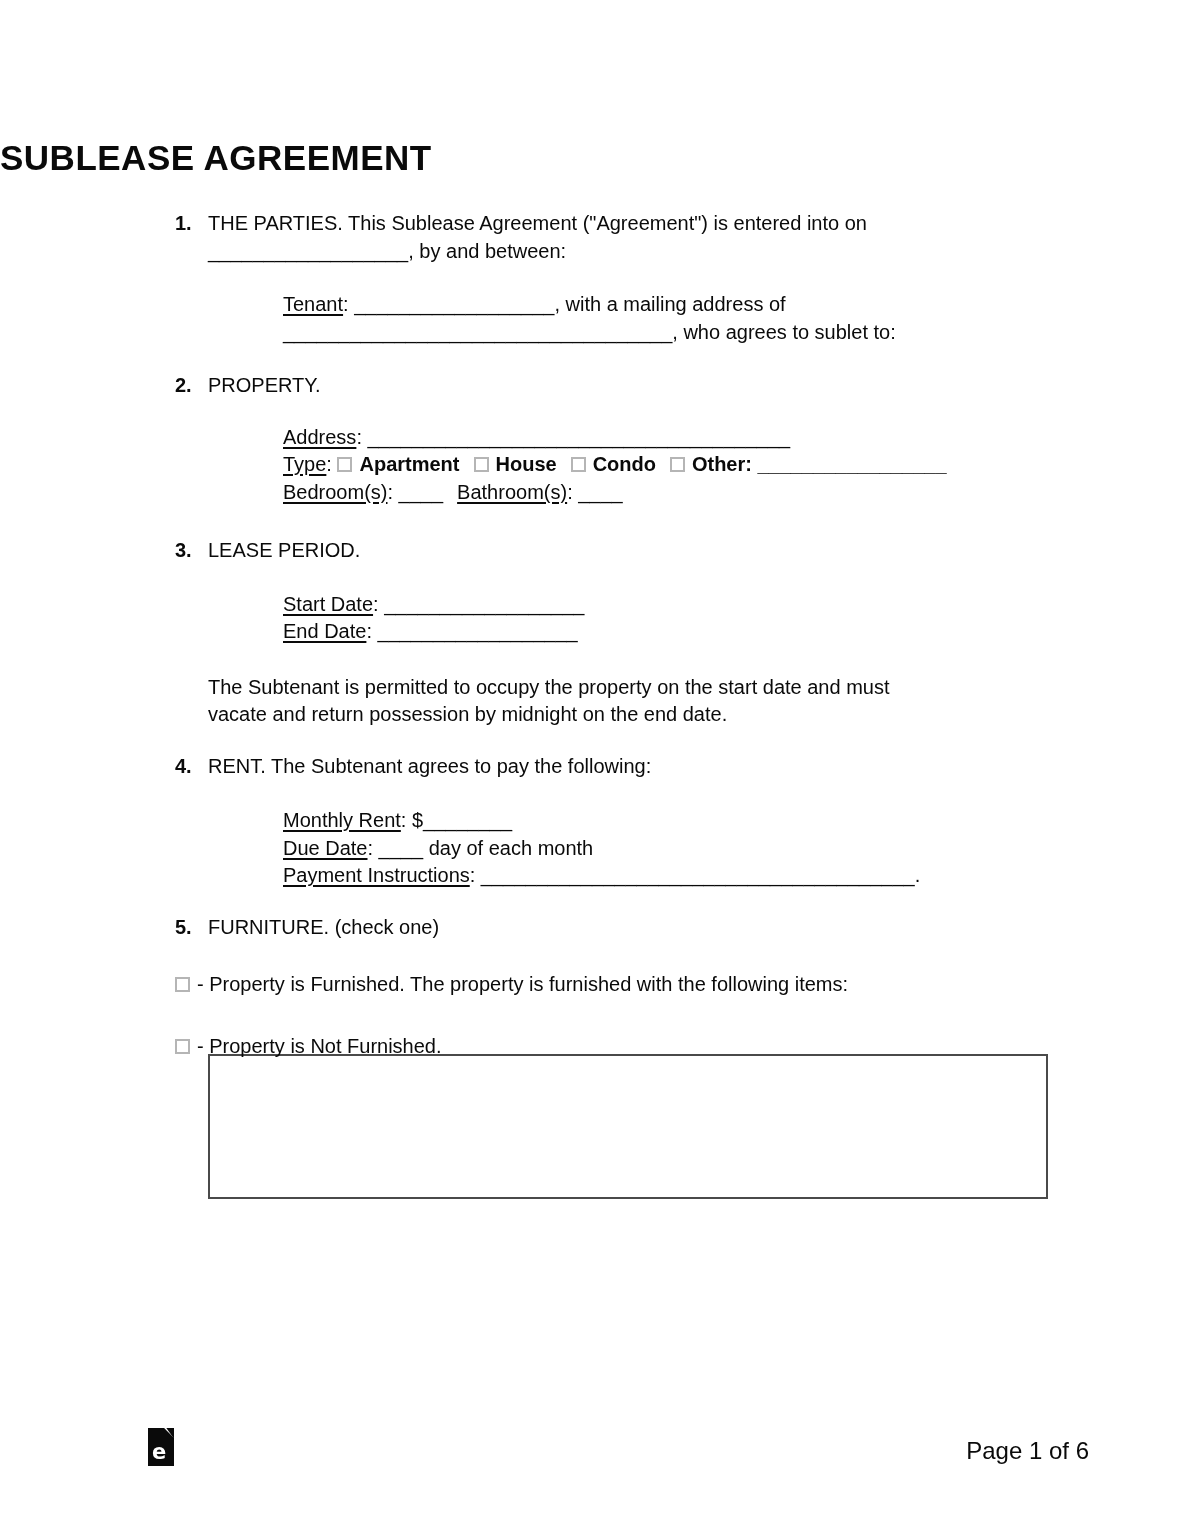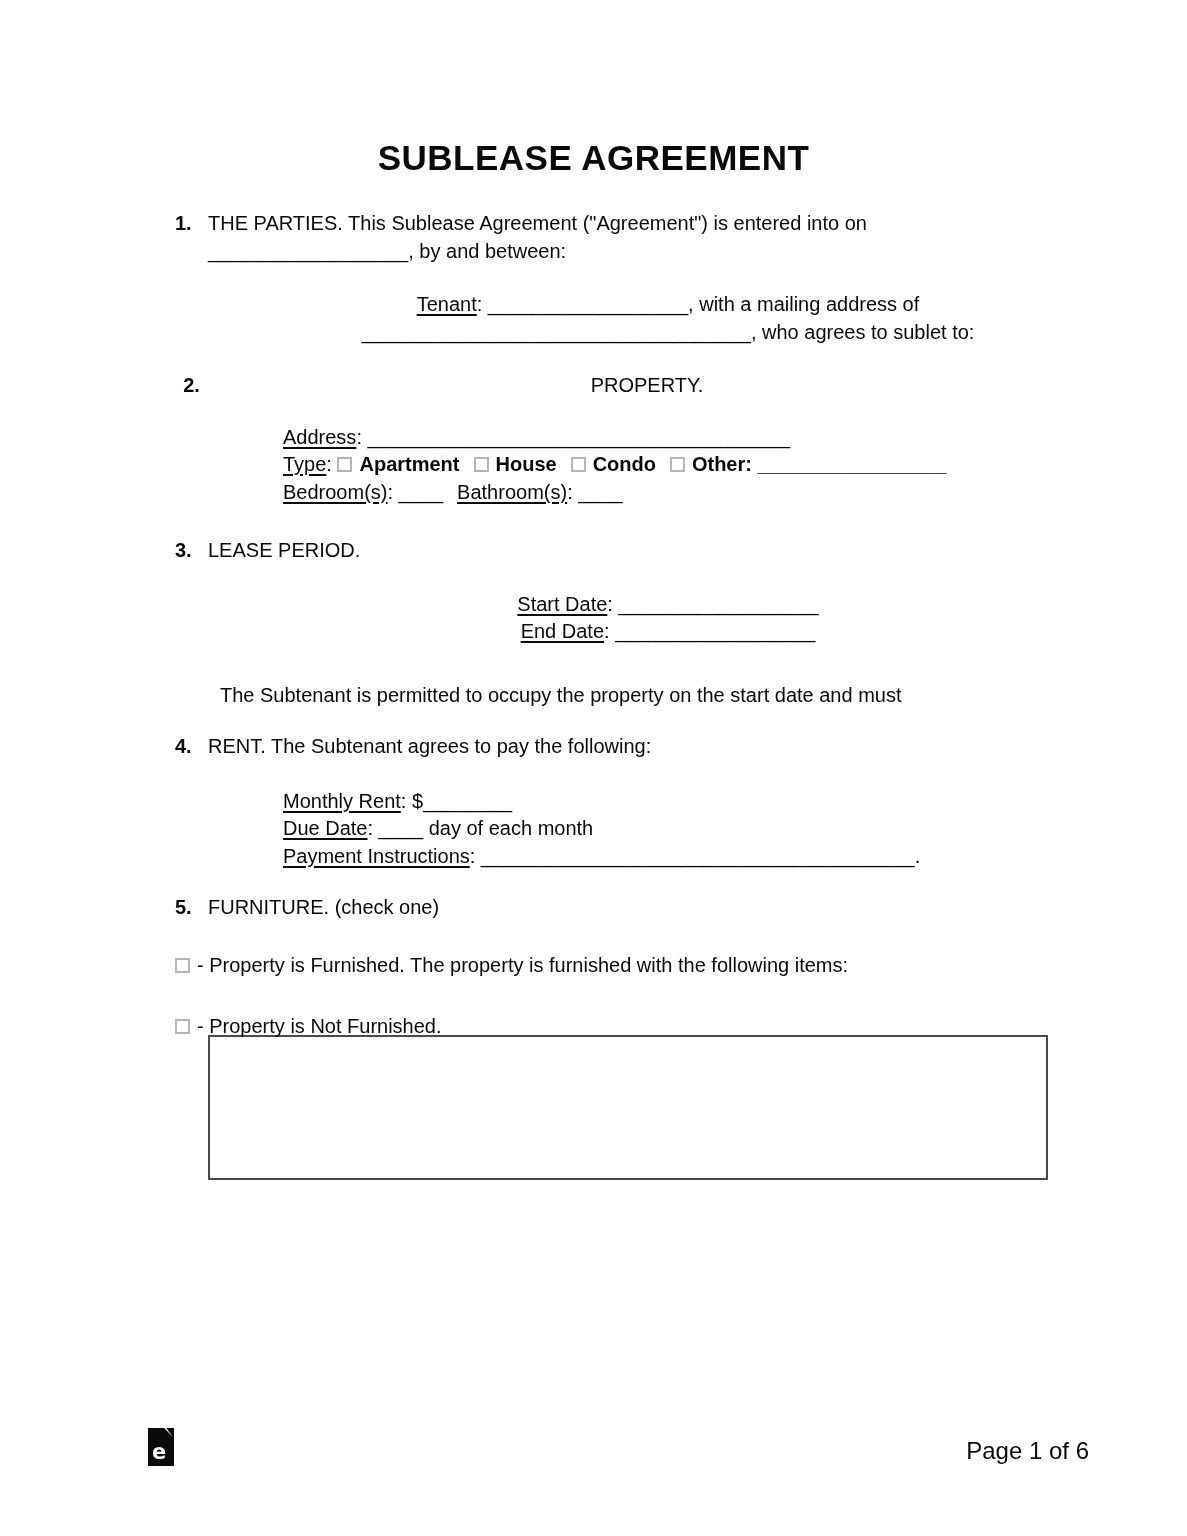--- a/index.html
+++ b/index.html
@@ -4,34 +4,34 @@
 <style>
   * { margin:0; padding:0; box-sizing:border-box; }
   html,body { background:#fff; }
   body {
     width:1187px; height:1536px; position:relative;
     font-family:"Liberation Sans","DejaVu Sans",sans-serif;
     color:#0a0a0a; font-size:20px;
   }
   .page { position:relative; width:1187px; height:1536px; overflow:hidden; }
   .title {
-    padding-top:138px; text-align:center; font-weight:bold;
+    padding-top:138px; font-weight:bold;
     font-size:35px; letter-spacing:0.5px; line-height:40px;
   }
   .sec { display:flex; margin-left:175px; }
   .num { flex:0 0 33px; font-weight:bold; line-height:27.5px; }
   .body { line-height:27.5px; width:878px; }
   .para { margin-left:283px; line-height:27.5px; width:770px; }
   .b { font-weight:normal; }
   .u { text-decoration:underline; text-decoration-thickness:2px; text-underline-offset:3px; }
   .mt-s1 { margin-top:32px; }
-  .mt-p  { margin-top:26px;text-align:center; }
+  .mt-p  { margin-top:26px; }
   .mt-addr { margin-top:24px; }
   .mt-s3 { margin-top:31px; }
-  .mt-lease { margin-top:36px;gap:12px; }
+  .mt-lease { margin-top:28px; }
   .mt-s4 { margin-top:24px; }
   .mt-rent { margin-top:27px; }
   .mt-s5 { margin-top:24px; }
   .mt-nf { margin-top:34px; }
   .mt-f  { margin-top:30px; }
   .cb {
     display:inline-block; width:15px; height:15px;
     border:2px solid #b5b5b5; background:#fff;
     vertical-align:-1px; margin-right:7px;
   }
@@ -95,20 +95,21 @@
 
   <div class="para mt-p">
     <span class="u">Start Date</span><span>: __________________</span><br>
     <span class="u">End Date</span><span>: __________________</span>
   </div>
 
   <div class="sec mt-lease">
     <span class="num"></span>
     <div class="body">
       <span>The Subtenant is permitted to occupy the property on the start date and must</span><br>
+      <span>vacate and return possession by midnight on the end date.</span>
     </div>
   </div>
 
   <div class="sec mt-s4">
     <span class="num">4.</span>
     <div class="body">
       <span class="b">RENT</span><span>. The Subtenant agrees to pay the following:</span>
     </div>
   </div>
 

